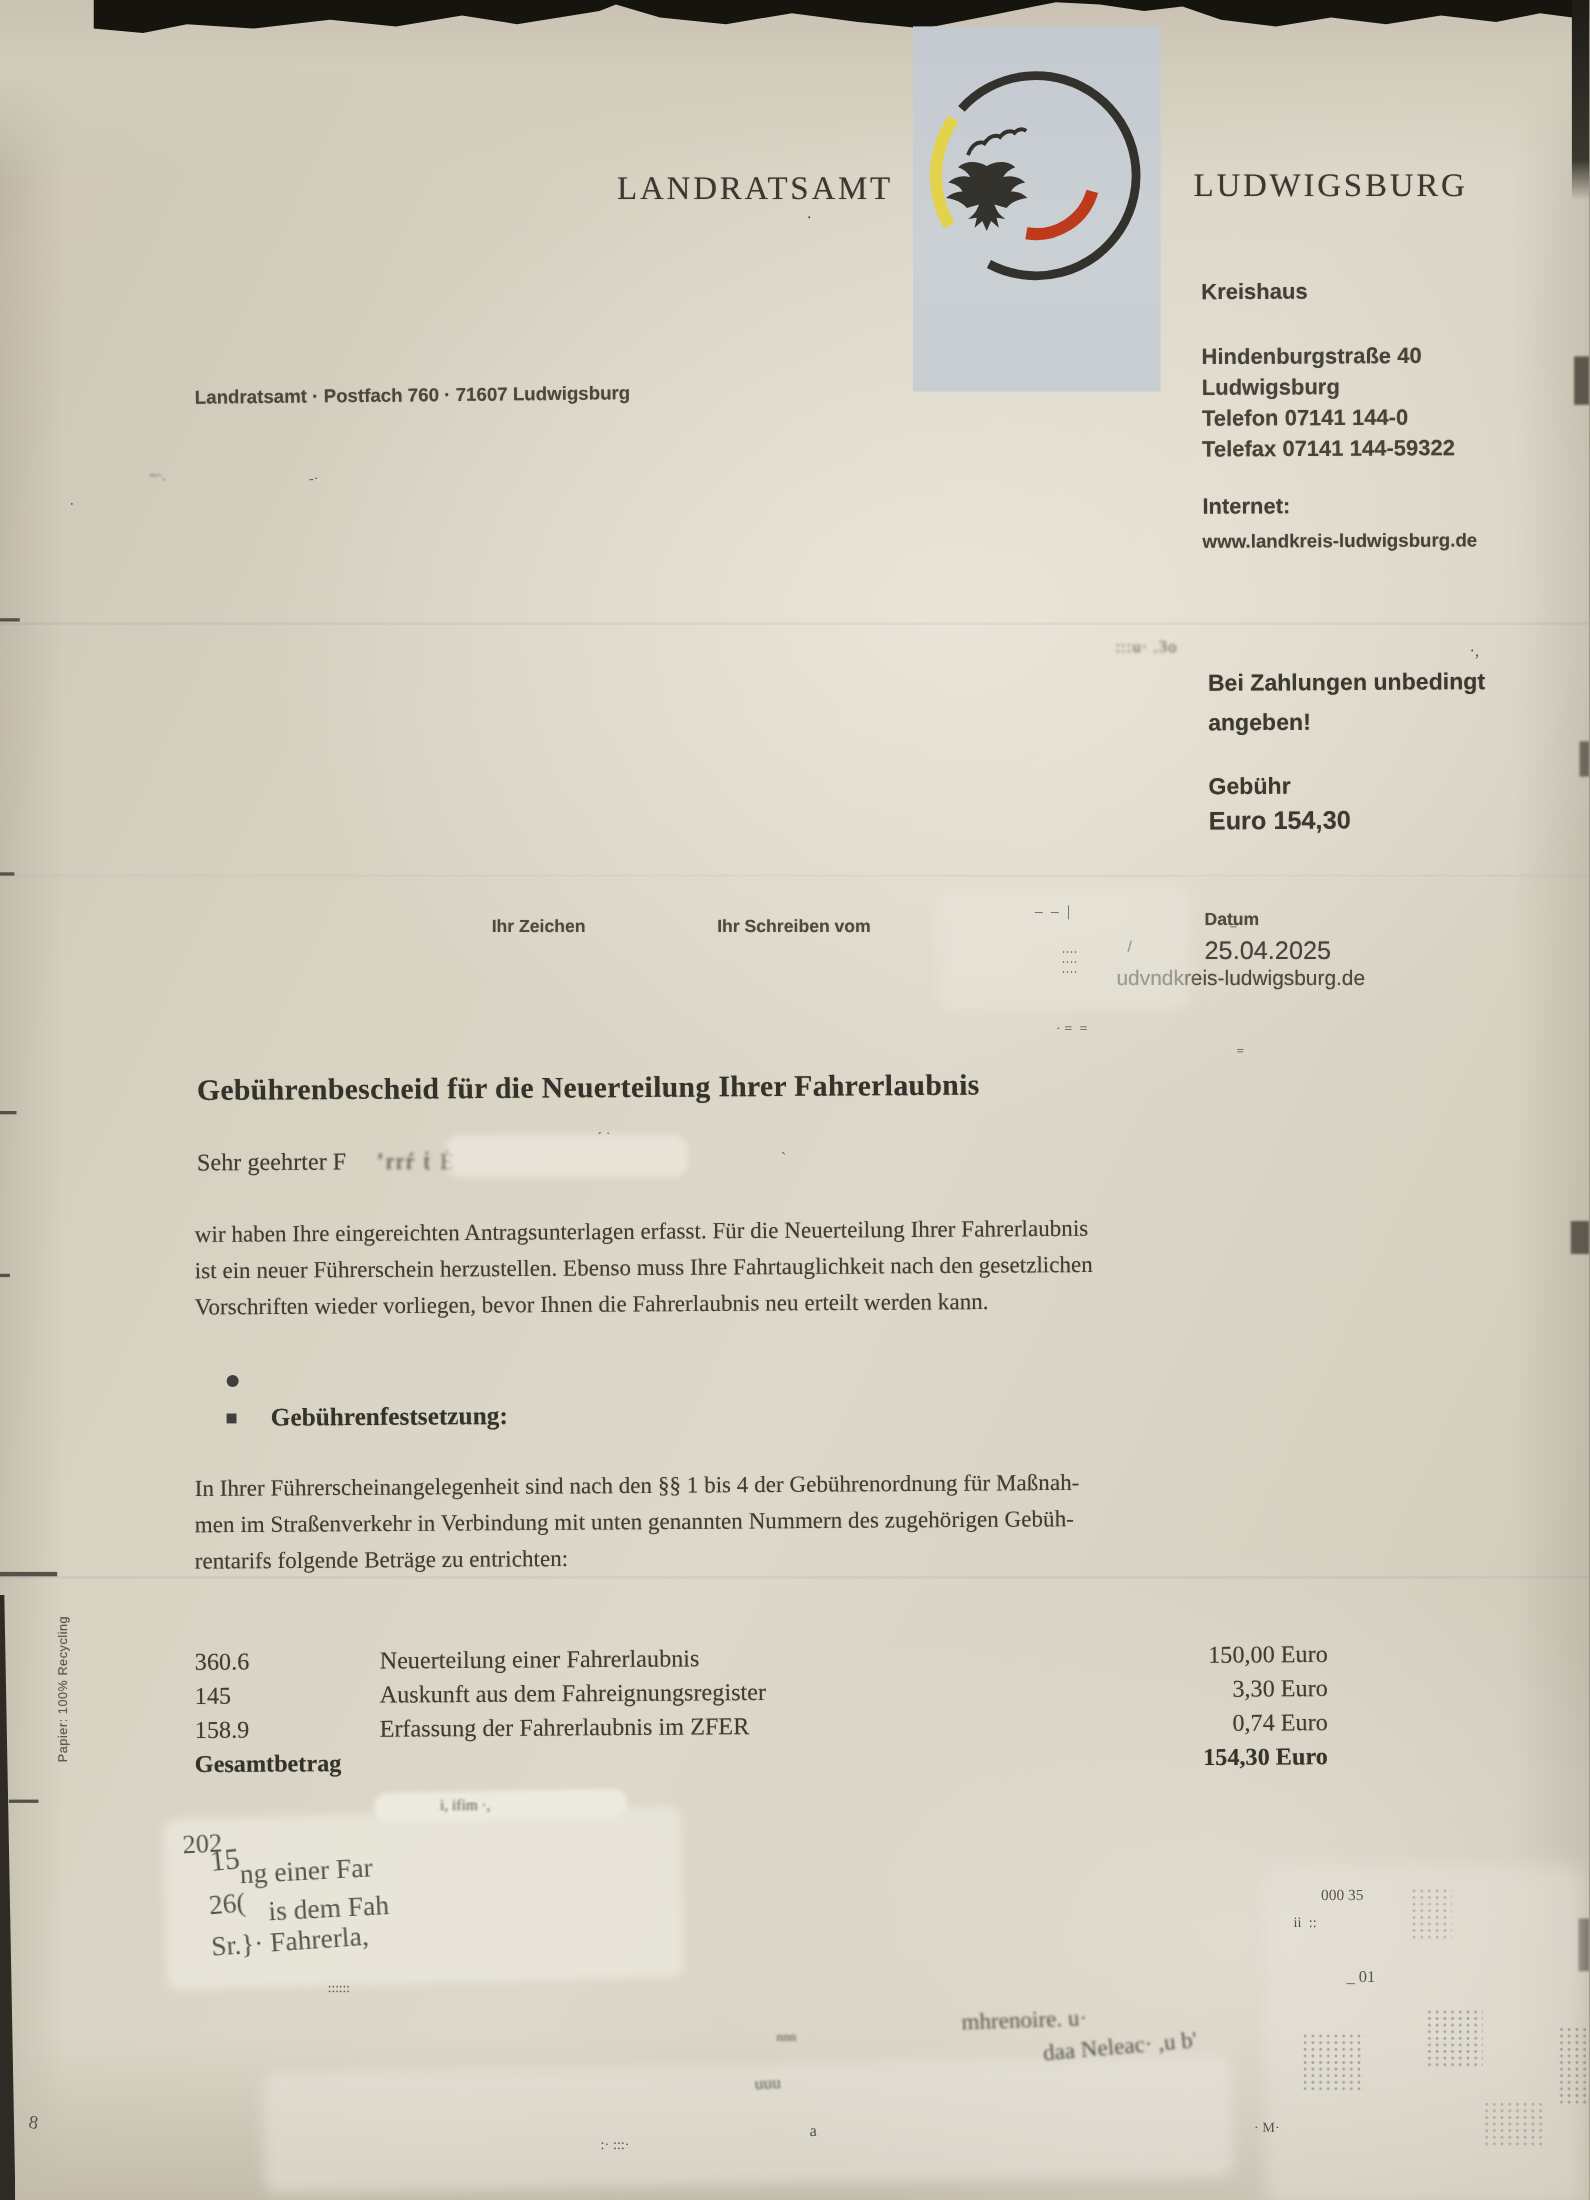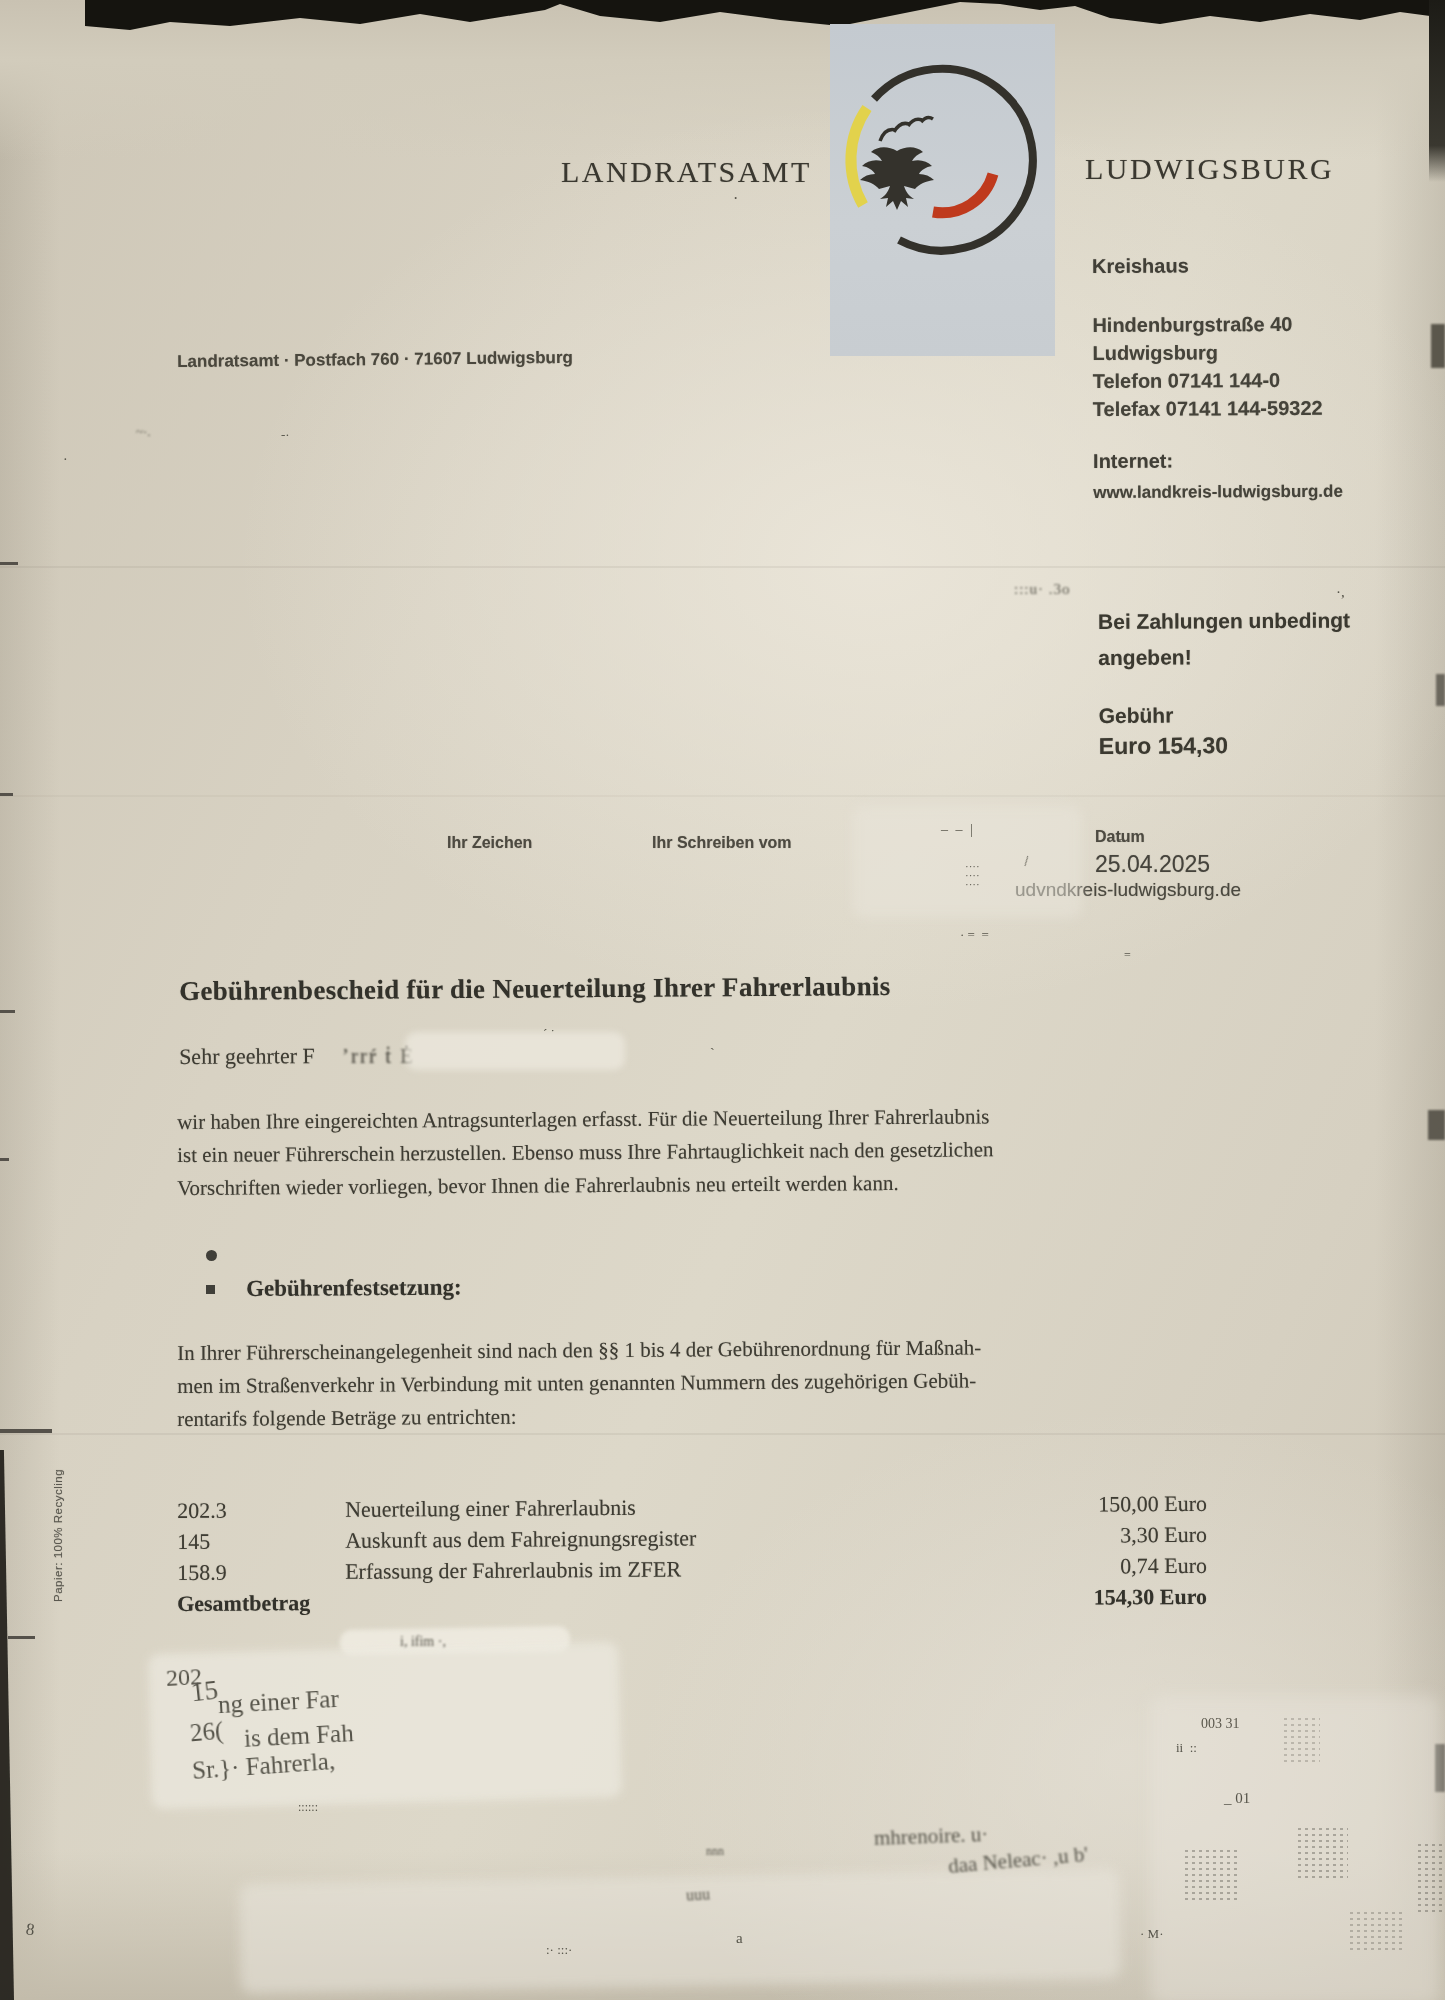--- a/index.html
+++ b/index.html
@@ -98,21 +98,21 @@
   <div style="position:absolute;left:206px;top:1250px;width:11px;height:11px;border-radius:50%;background:#403f39;"></div>
   <div style="position:absolute;left:206px;top:1285px;width:9px;height:9px;background:#403f39;"></div>
   <span class="t serif b tl" style="left:246px;top:1276px;font-size:23px;color:#33322b;">Gebührenfestsetzung:</span>
 
   <span class="t serif tl" style="left:177px;top:1341px;font-size:21px;">In Ihrer Führerscheinangelegenheit sind nach den §§ 1 bis 4 der Gebührenordnung für Maßnah-</span>
   <span class="t serif tl" style="left:177px;top:1374px;font-size:21px;">men im Straßenverkehr in Verbindung mit unten genannten Nummern des zugehörigen Gebüh-</span>
   <span class="t serif tl" style="left:177px;top:1407px;font-size:21px;">rentarifs folgende Beträge zu entrichten:</span>
 
   <div>
     <div class="feerow" style="top:1498px;">
-      <span class="t serif" style="left:0;">202.3</span>
+      <span class="t serif" style="left:0;">360.6</span>
       <span class="t serif" style="left:168px;">Neuerteilung einer Fahrerlaubnis</span>
       <span class="t serif" style="right:0;">150,00 Euro</span>
     </div>
     <div class="feerow" style="top:1529px;">
       <span class="t serif" style="left:0;">145</span>
       <span class="t serif" style="left:168px;">Auskunft aus dem Fahreignungsregister</span>
       <span class="t serif" style="right:0;">3,30 Euro</span>
     </div>
     <div class="feerow" style="top:1560px;">
       <span class="t serif" style="left:0;">158.9</span>
@@ -147,21 +147,21 @@
   <span class="frag" style="left:1014px;top:581px;font-size:15px;filter:blur(1.3px);letter-spacing:1px;">:::u· .3o</span>
   <span class="frag" style="left:1336px;top:584px;font-size:15px;filter:blur(.5px);">·,</span>
   <span class="frag" style="left:941px;top:822px;font-size:14px;filter:blur(.4px);letter-spacing:2px;">– – |</span>
   <span class="frag" style="left:1024px;top:853px;font-size:15px;filter:blur(.4px);transform:rotate(35deg);">\</span>
   <span class="frag" style="left:965px;top:862px;font-size:11px;line-height:9px;filter:blur(.3px);">····
 ····
 ····</span>
   <span class="frag" style="left:960px;top:927px;font-size:13px;filter:blur(.5px);">· =  =</span>
   <span class="frag" style="left:1118px;top:834px;font-size:12px;">=</span>
   <span class="frag" style="left:1124px;top:948px;font-size:12px;">=</span>
-  <span class="frag" style="left:1201px;top:1716px;font-size:14px;color:#5a574c;">003 31</span>
+  <span class="frag" style="left:1201px;top:1716px;font-size:14px;color:#5a574c;">000 35</span>
   <span class="frag" style="left:1176px;top:1740px;font-size:13px;">ii  ::</span>
   <span class="frag" style="left:1224px;top:1790px;font-size:15px;">_ 01</span>
   <span class="frag" style="left:166px;top:1664px;font-size:24px;transform:rotate(-3deg);filter:blur(.6px);">202</span>
   <span class="frag" style="left:191px;top:1676px;font-size:27px;transform:rotate(-6deg);filter:blur(.4px);">15</span>
   <span class="frag" style="left:218px;top:1688px;font-size:25px;transform:rotate(-3deg);filter:blur(.4px);">ng einer Far</span>
   <span class="frag" style="left:190px;top:1718px;font-size:25px;transform:rotate(-5deg);filter:blur(.5px);">26(</span>
   <span class="frag" style="left:244px;top:1722px;font-size:25px;transform:rotate(-3deg);filter:blur(.4px);">is dem Fah</span>
   <span class="frag" style="left:192px;top:1752px;font-size:25px;transform:rotate(-4deg);filter:blur(.7px);">Sr.}· Fahrerla,</span>
   <span class="frag" style="left:400px;top:1634px;font-size:14px;filter:blur(1px);">i, ifim ·,</span>
   <span class="frag" style="left:298px;top:1800px;font-size:12px;filter:blur(.5px);">::::::</span>

